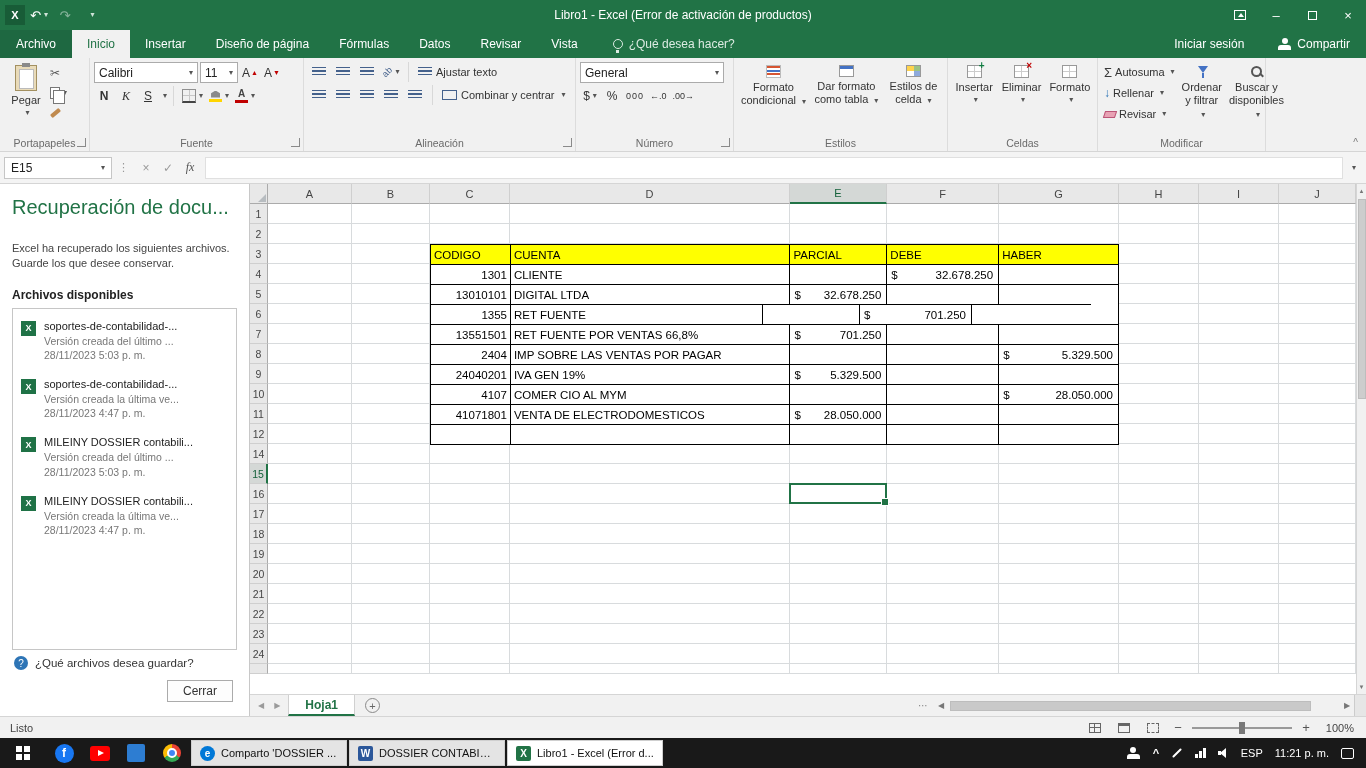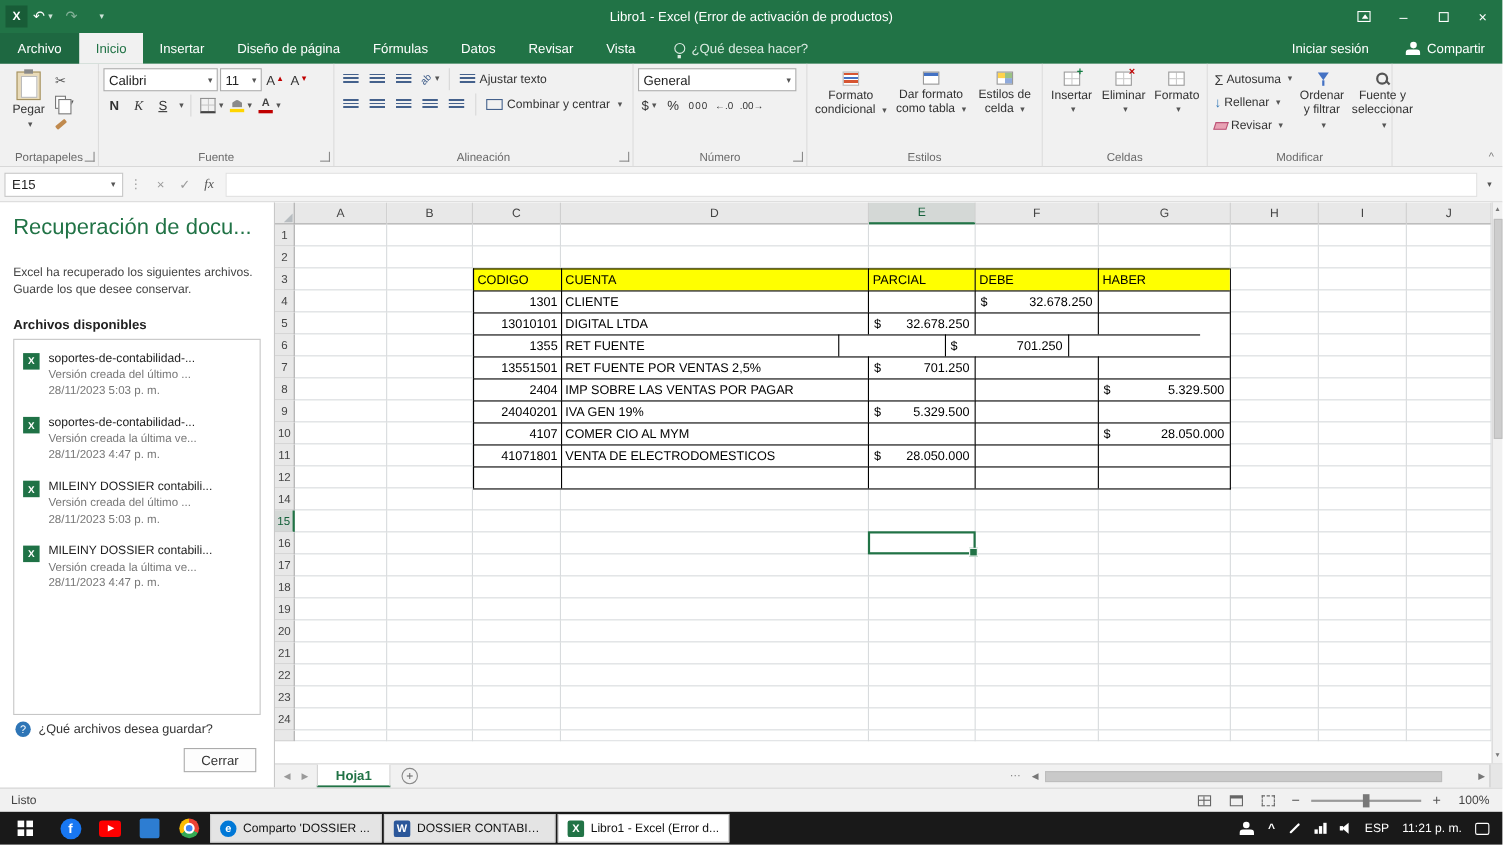--- a/index.html
+++ b/index.html
@@ -482,21 +482,21 @@
             <span>Revisar</span>
             <span class="dd">▾</span>
           </span>
       </div>
       <div class="bigbtn" style="width:52px">
         <span class="i-sort"></span>
         <span class="blabel"><span>Ordenar y filtrar</span> <span class="dd">▾</span></span>
       </div>
       <div class="bigbtn" style="width:62px">
         <span class="i-find"></span>
-        <span class="blabel"><span>Fuente y seleccionar</span> <span class="dd">▾</span></span>
+        <span class="blabel"><span>Buscar y disponibles</span> <span class="dd">▾</span></span>
       </div>
     </div>
     <div class="g-label">Modificar</div>
   </div>
 
   <span id="ribbon-collapse">^</span>
 </div>
 
 <div id="formulabar">
   <div class="namebox">
@@ -917,21 +917,21 @@
         <div class="tcell" style="width: 252px;">RET FUENTE</div>
         <div class="tcell" style="width: 97px;"></div>
         <div class="tcell tacc" style="width: 112px;">
           <span class="cur">$</span>
           <span class="amt">701.250</span>
         </div>
         <div class="tcell" style="width: 120px;"></div>
       </div>
       <div class="trow">
         <div class="tcell tnum" style="width: 80px;">13551501</div>
-        <div class="tcell" style="width: 280px;">RET FUENTE POR VENTAS 2,5%</div>
+        <div class="tcell" style="width: 280px;">RET FUENTE POR VENTAS 66,8%</div>
         <div class="tcell tacc" style="width: 97px;">
           <span class="cur">$</span>
           <span class="amt">701.250</span>
         </div>
         <div class="tcell" style="width: 112px;"></div>
         <div class="tcell" style="width: 120px;"></div>
       </div>
       <div class="trow">
         <div class="tcell tnum" style="width: 80px;">2404</div>
         <div class="tcell" style="width: 280px;">IMP SOBRE LAS VENTAS POR PAGAR</div>

